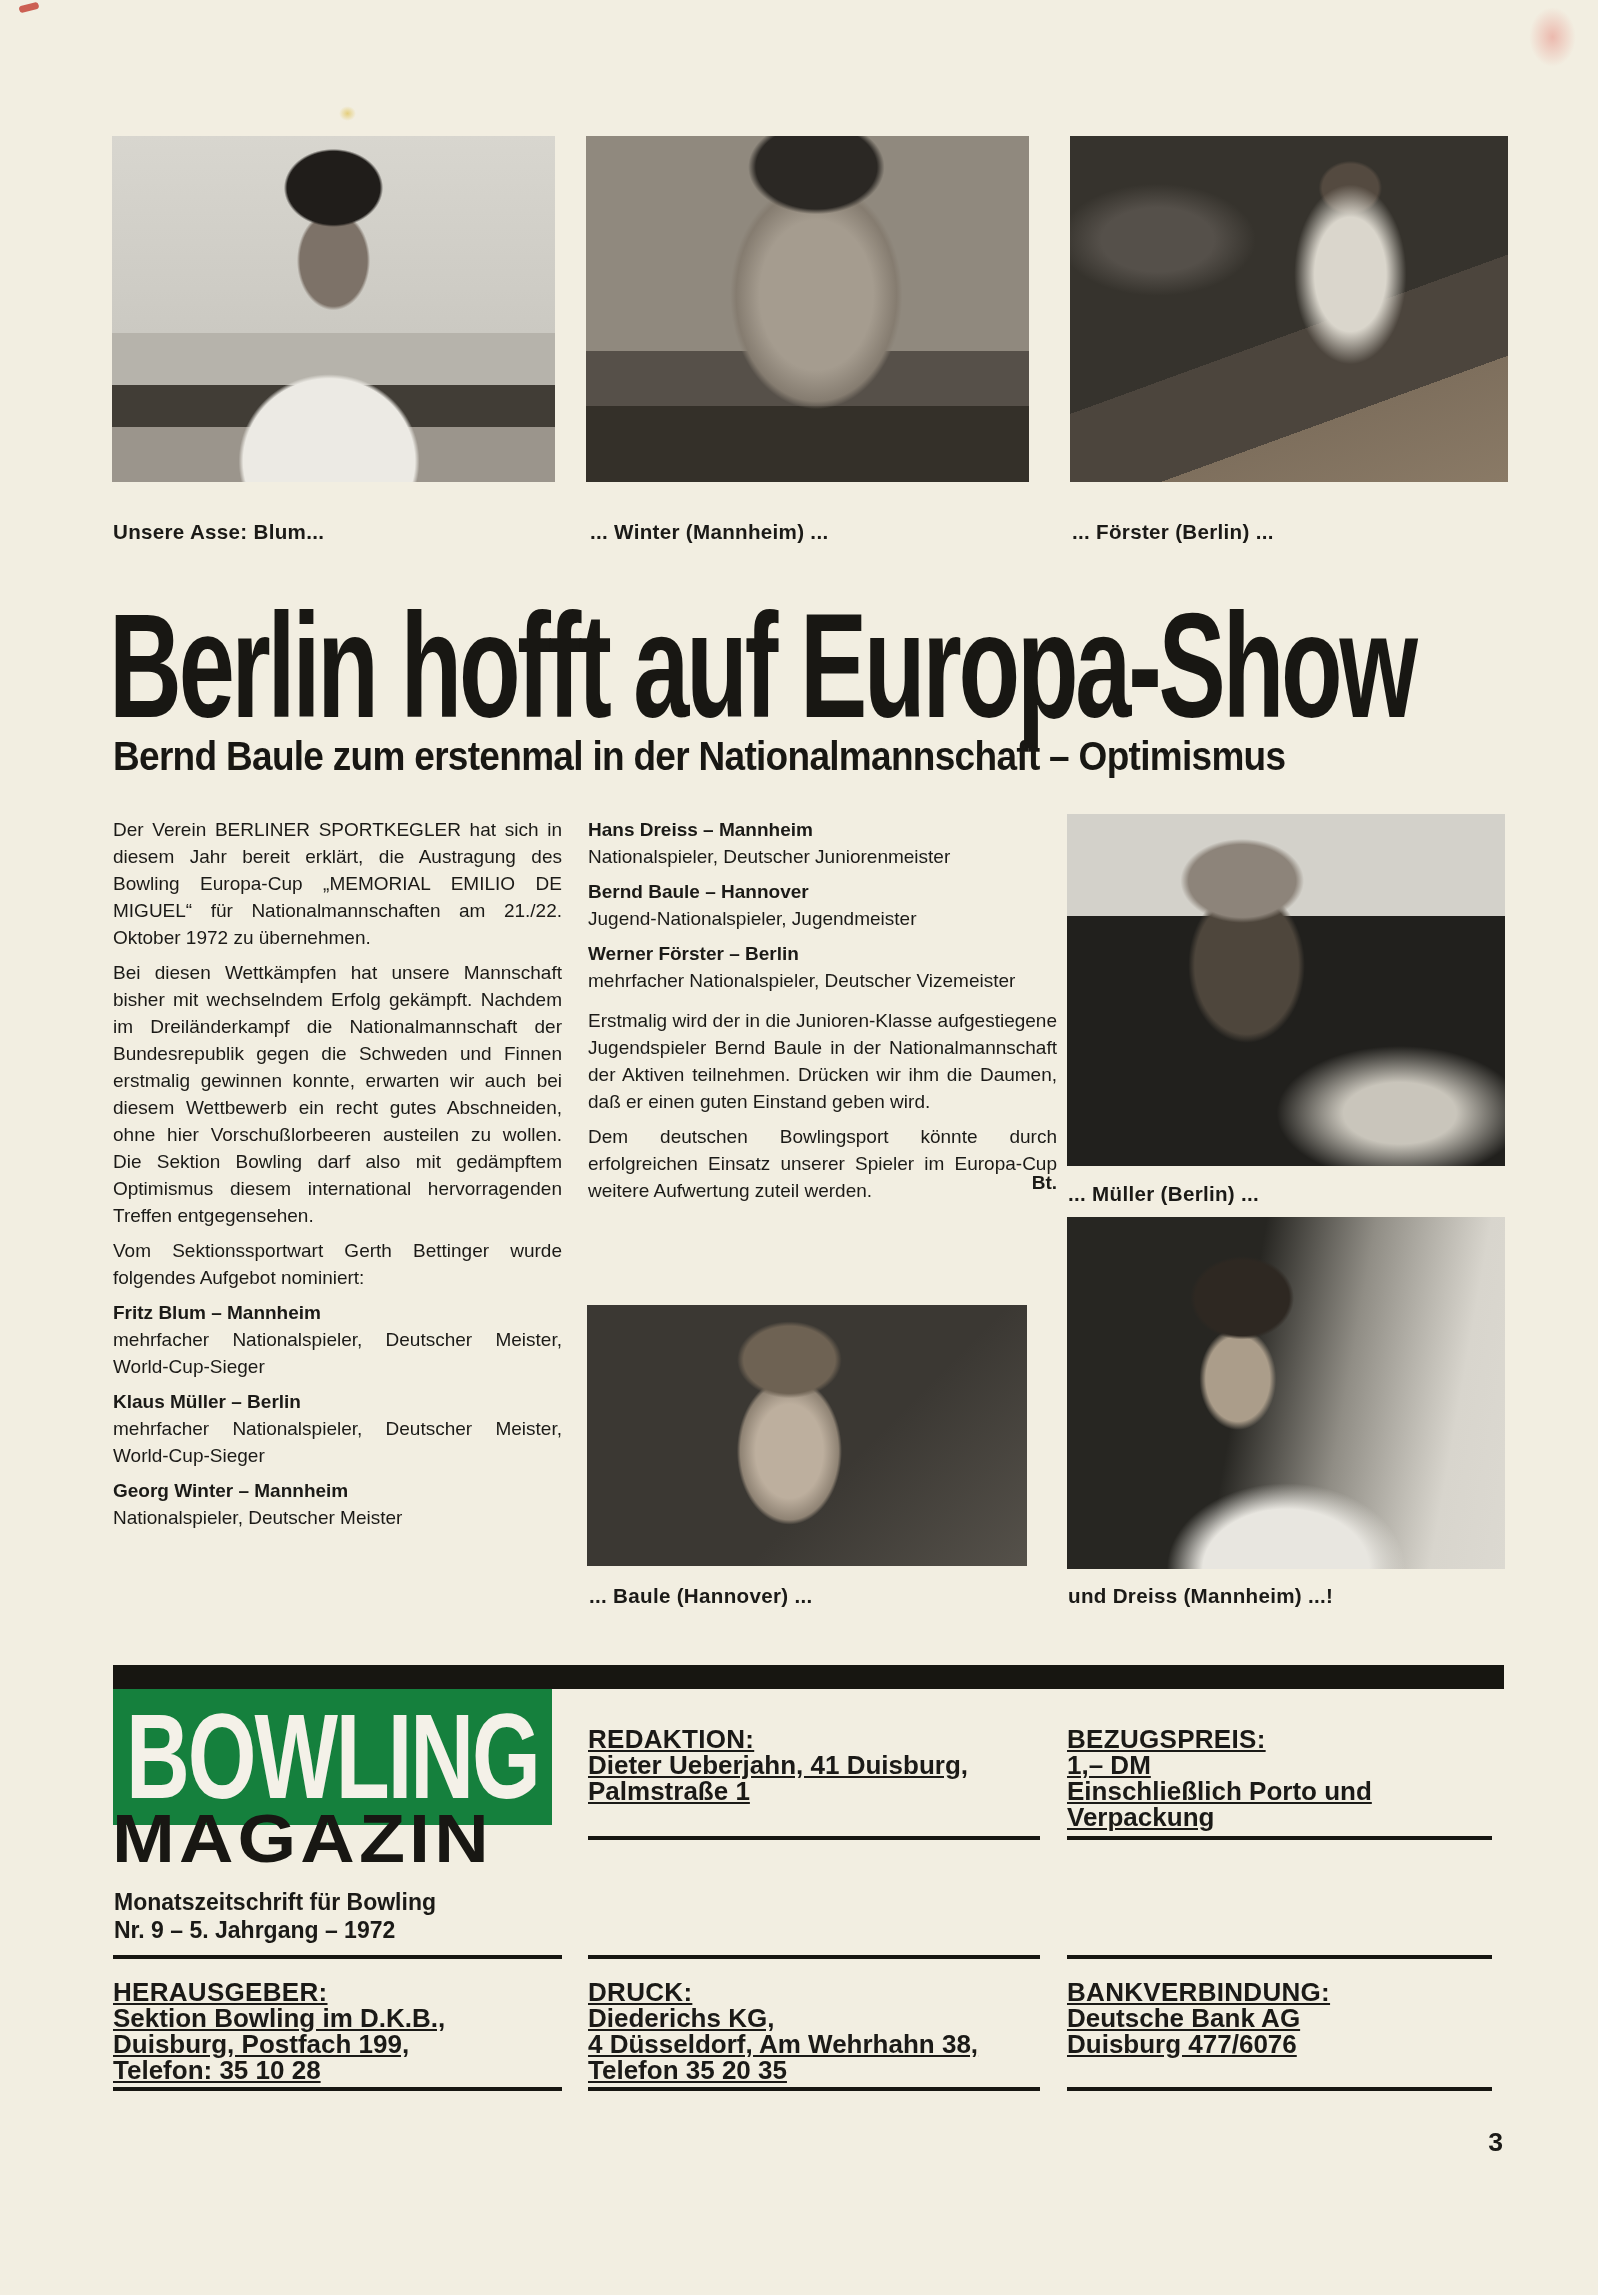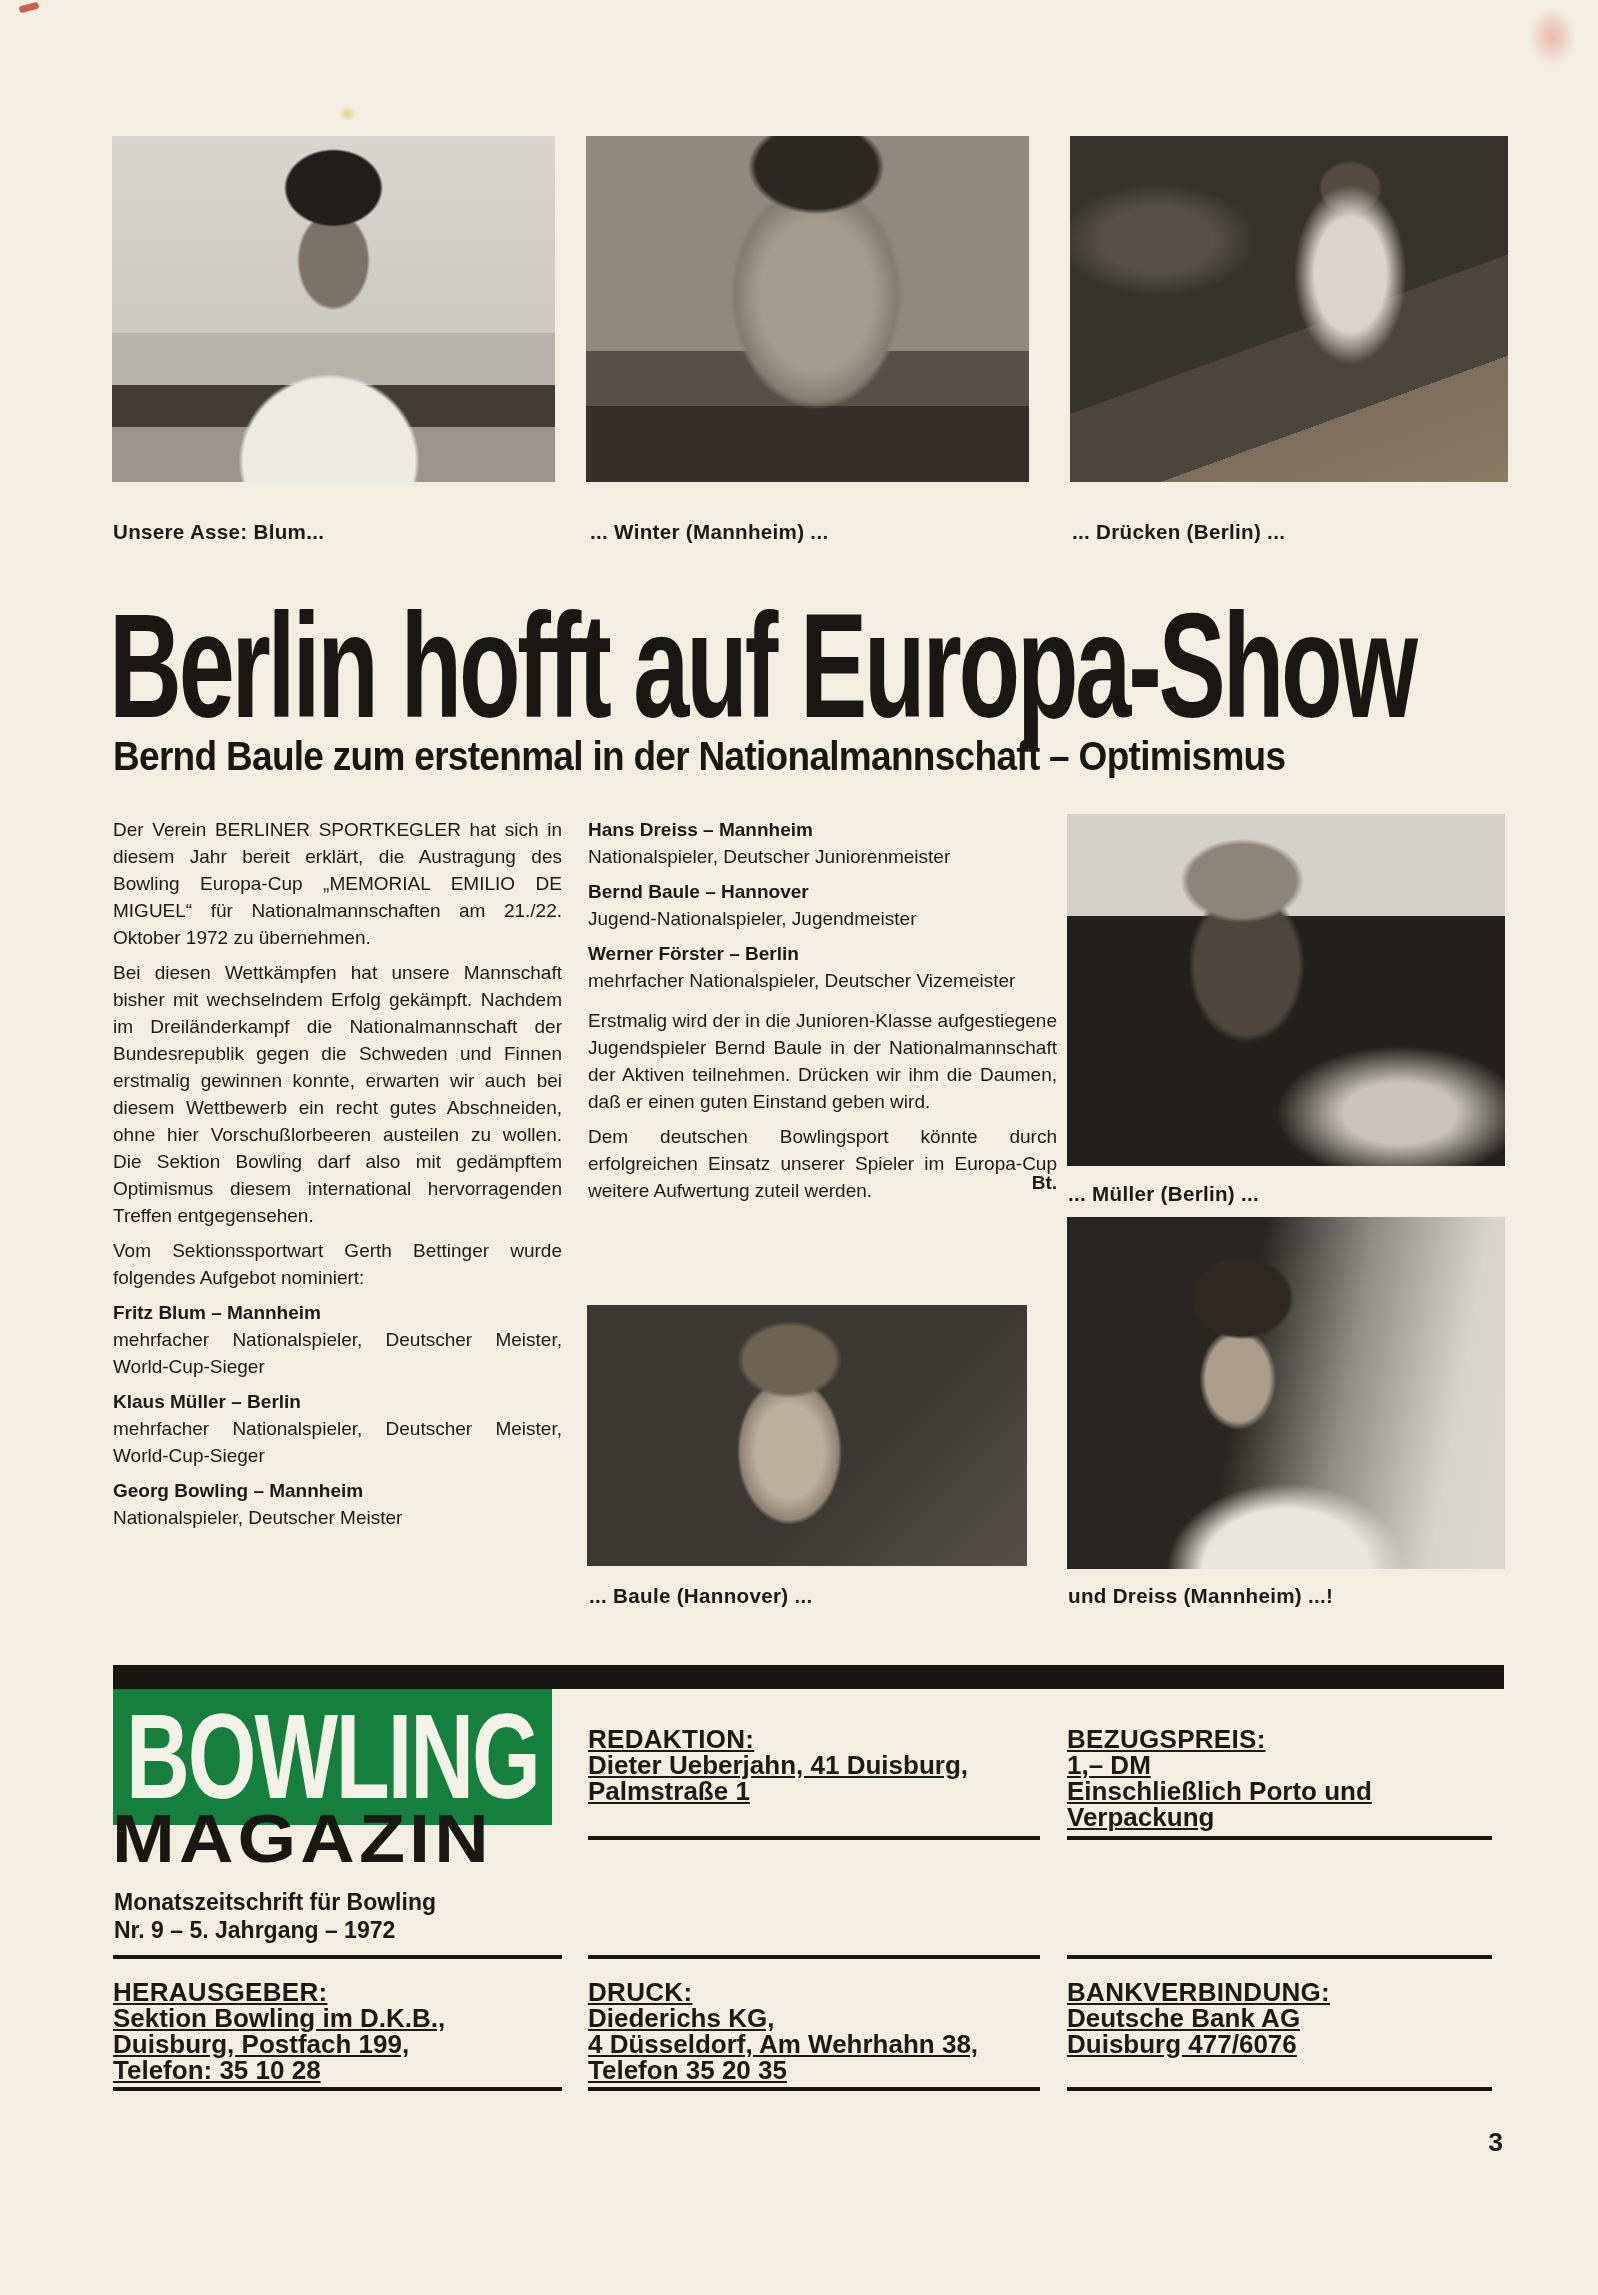--- a/index.html
+++ b/index.html
@@ -121,39 +121,39 @@
 
   <div class="art art1"></div>
   <div class="art art2"></div>
   <div class="art art3"></div>
 
   <div class="photo photo-blum"></div>
   <div class="photo photo-winter"></div>
   <div class="photo photo-foerster"></div>
   <div class="caption cap-blum">Unsere Asse: Blum...</div>
   <div class="caption cap-winter">... Winter (Mannheim) ...</div>
-  <div class="caption cap-foerster">... Drücken (Berlin) ...</div>
+  <div class="caption cap-foerster">... Förster (Berlin) ...</div>
 
   <div class="headline">Berlin hofft auf Europa-Show</div>
   <div class="subhead">Bernd Baule zum erstenmal in der Nationalmannschaft – Optimismus</div>
 
   <div class="col col1">
     <p>Der Verein BERLINER SPORTKEGLER hat sich in diesem Jahr bereit erklärt, die Austragung des Bowling Europa-Cup „MEMORIAL EMILIO DE MIGUEL“ für Nationalmannschaften am 21./22. Oktober 1972 zu übernehmen.</p>
     <p>Bei diesen Wettkämpfen hat unsere Mannschaft bisher mit wechselndem Erfolg gekämpft. Nachdem im Dreiländerkampf die Nationalmannschaft der Bundesrepublik gegen die Schweden und Finnen erstmalig gewinnen konnte, erwarten wir auch bei diesem Wettbewerb ein recht gutes Abschneiden, ohne hier Vorschußlorbeeren austeilen zu wollen. Die Sektion Bowling darf also mit gedämpftem Optimismus diesem international hervorragenden Treffen entgegensehen.</p>
     <p>Vom Sektionssportwart Gerth Bettinger wurde folgendes Aufgebot nominiert:</p>
     <div class="roster">
       <div class="name">Fritz Blum – Mannheim</div>
       <div class="desc">mehrfacher Nationalspieler, Deutscher Meister, World-Cup-Sieger</div>
     </div>
     <div class="roster">
       <div class="name">Klaus Müller – Berlin</div>
       <div class="desc">mehrfacher Nationalspieler, Deutscher Meister, World-Cup-Sieger</div>
     </div>
     <div class="roster">
-      <div class="name">Georg Bowling – Mannheim</div>
+      <div class="name">Georg Winter – Mannheim</div>
       <div class="desc">Nationalspieler, Deutscher Meister</div>
     </div>
   </div>
 
   <div class="col col2">
     <div class="roster" style="margin-top:0">
       <div class="name">Hans Dreiss – Mannheim</div>
       <div class="desc">Nationalspieler, Deutscher Juniorenmeister</div>
     </div>
     <div class="roster">

